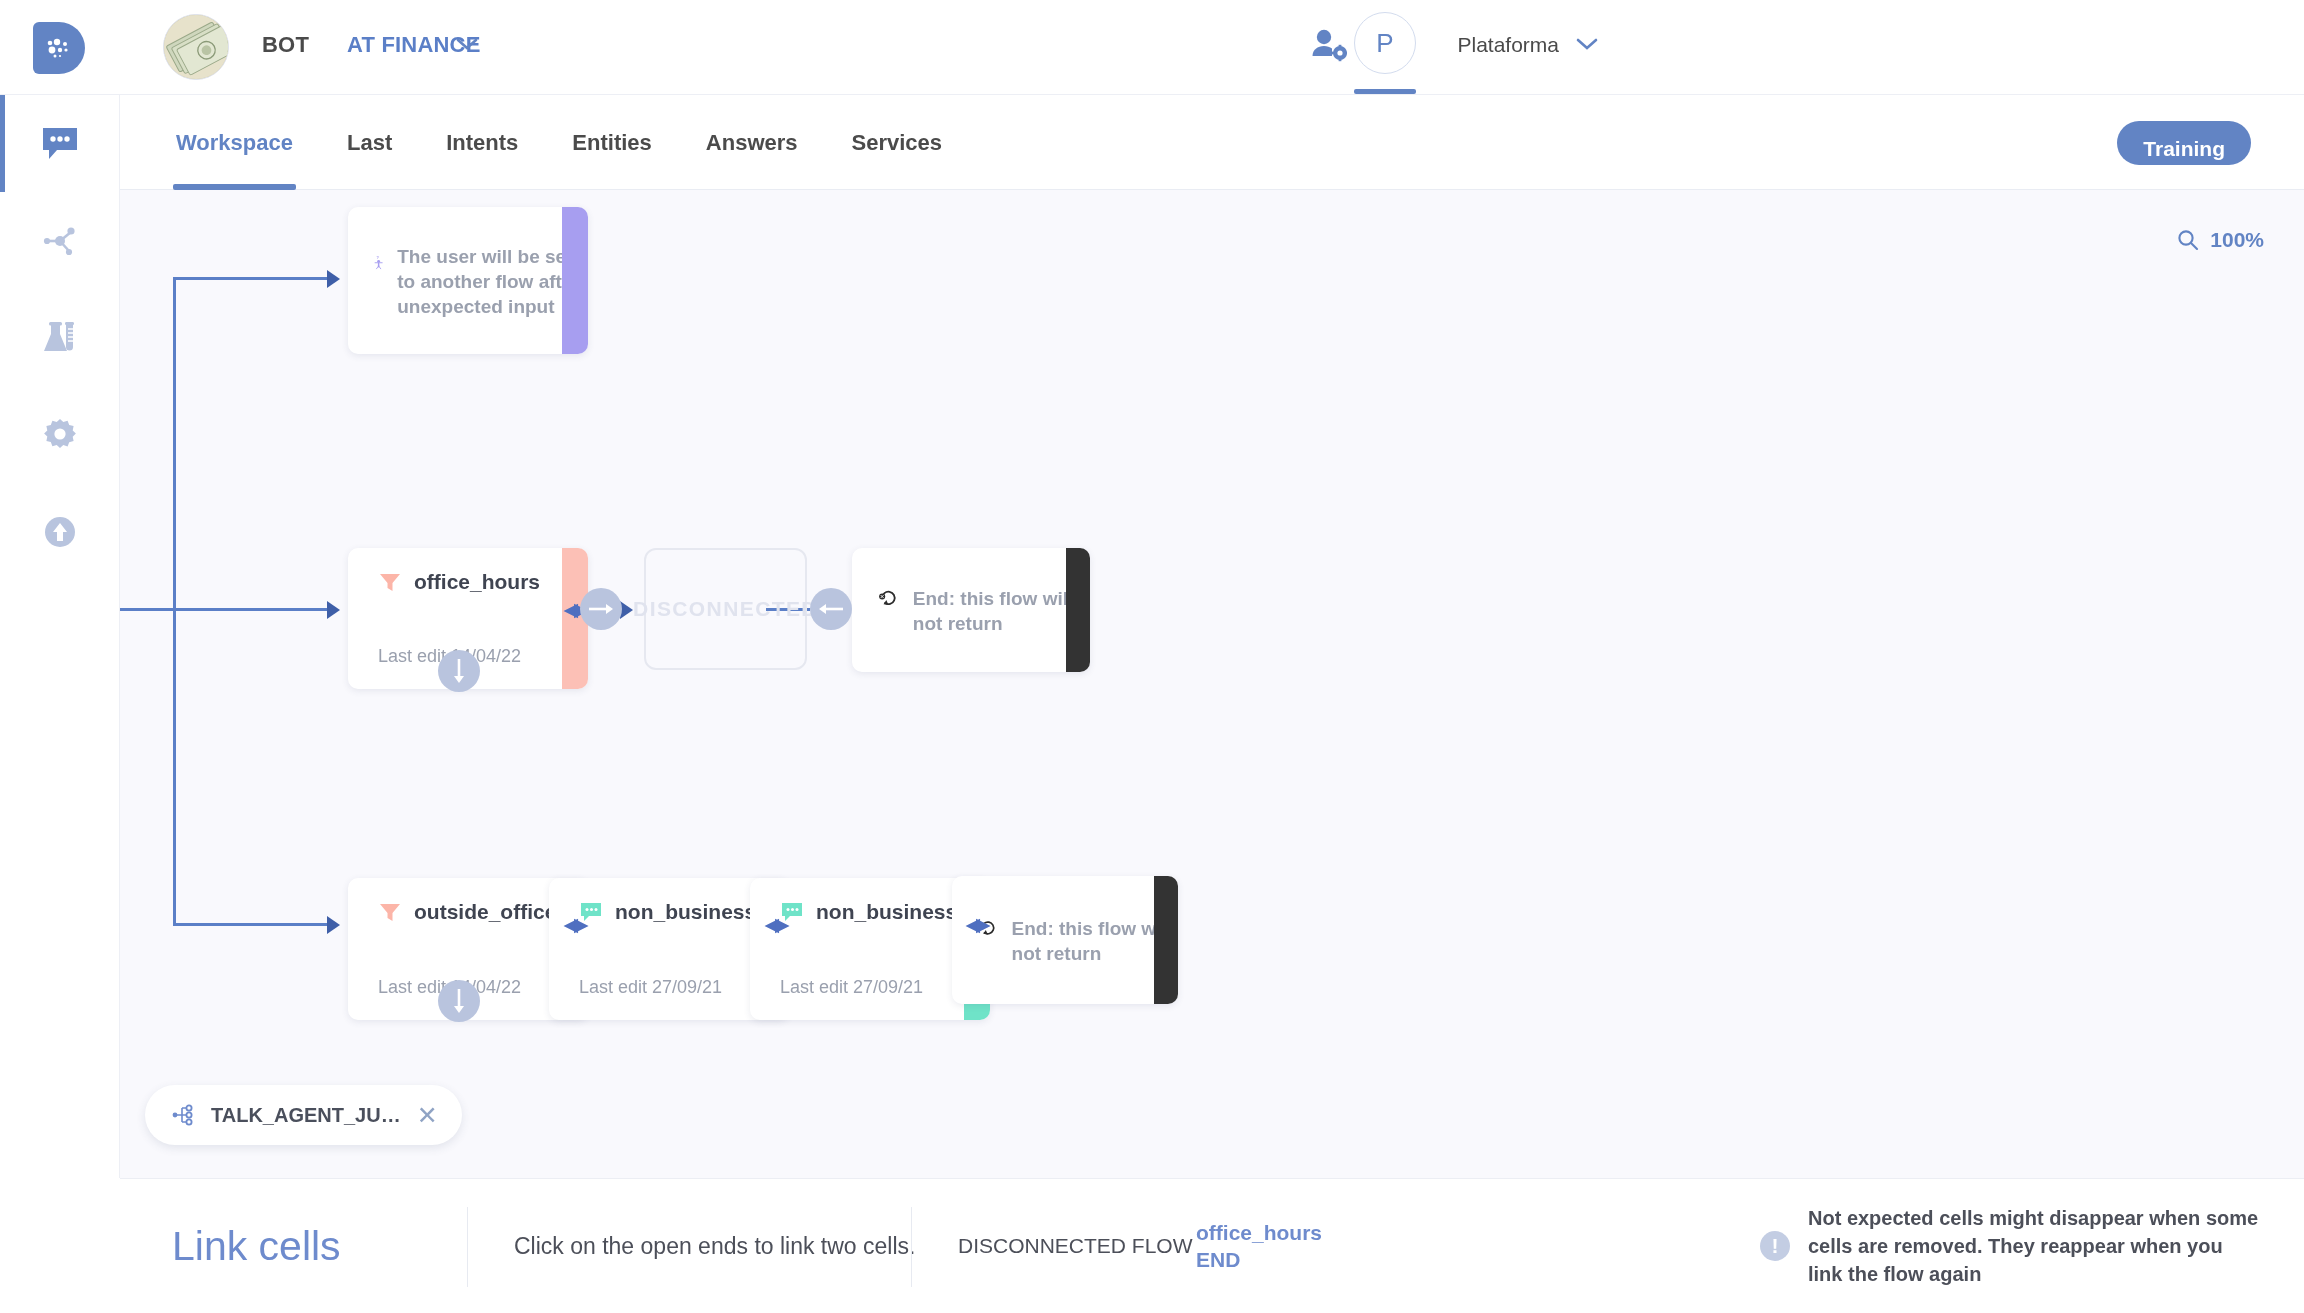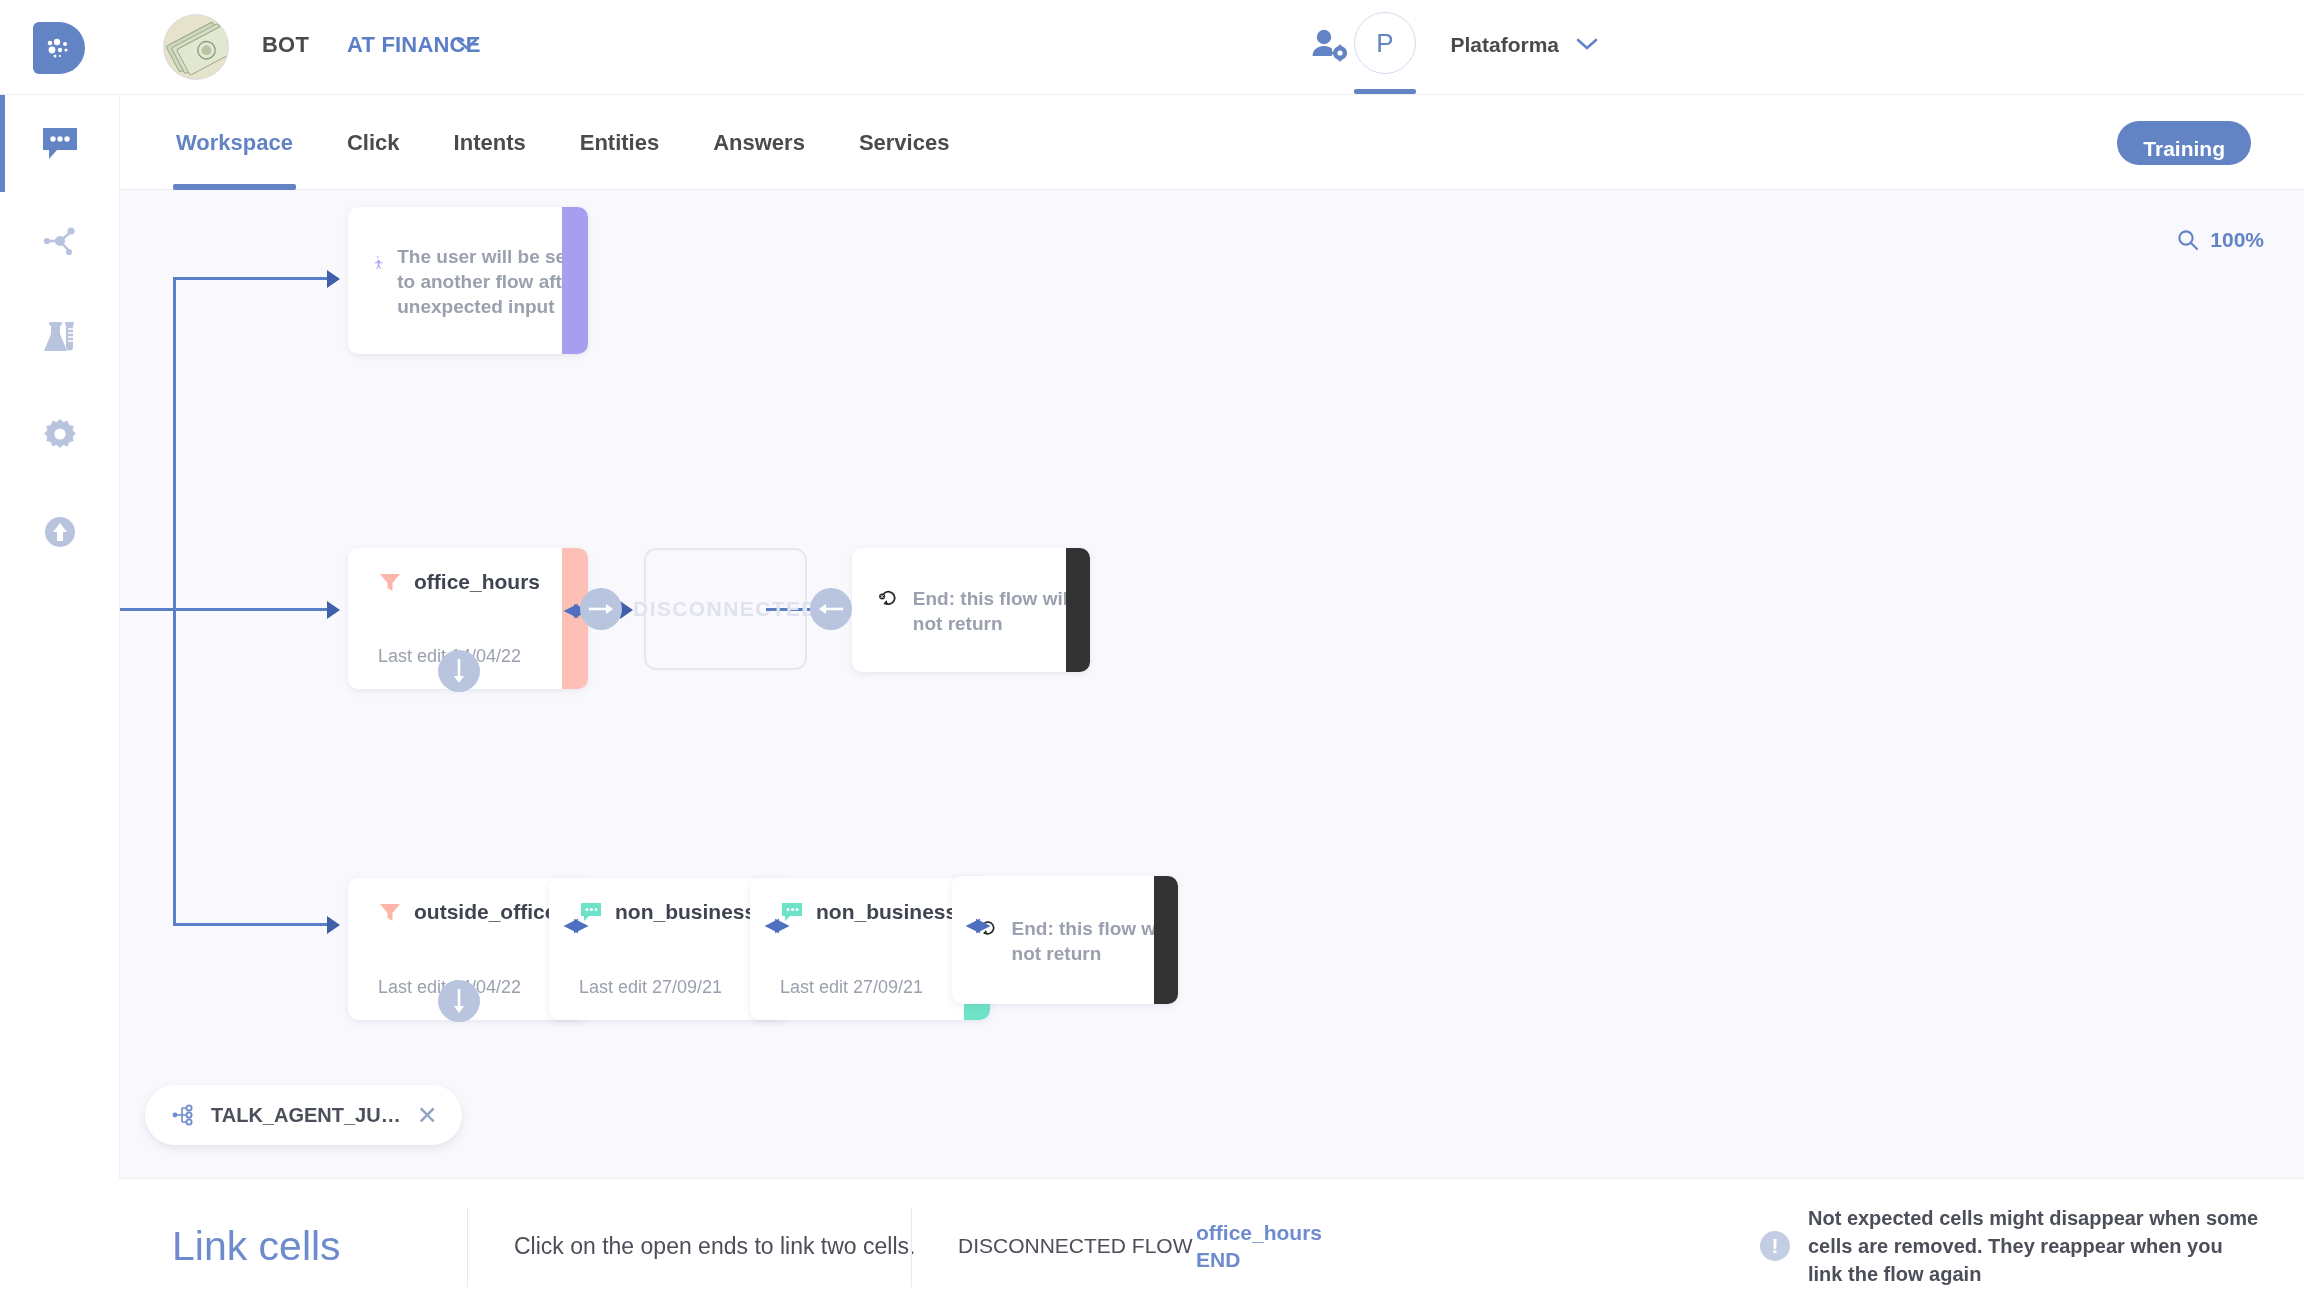--- a/index.html
+++ b/index.html
@@ -49,21 +49,21 @@
     border: 1px solid #d3dcee; background: #fff;
     display: flex; align-items: center; justify-content: center;
     color: #6284c4; font-size: 26px; font-weight: 400;
   }
   .profile-underline {
     position: absolute; right: 888px; top: 89px;
     width: 62px; height: 5px; background: #6284c4; border-radius: 2px;
   }
   .profile-name {
     position: absolute; right: 745px; top: 33px;
-    font-size: 21px; font-weight: bold; color: #4a4a4a;
+    font-size: 21px; font-weight: normal; color: #4a4a4a;
   }
   .profile-caret { position: absolute; right: 705px; top: 36px; }
 
   
   .leftrail {
     position: absolute; left: 0; top: 95px; width: 120px; height: 1083px;
     background: #ffffff; border-right: 1px solid #edeff5;
   }
   .rail-item {
     position: relative; width: 120px; height: 97px;
@@ -318,21 +318,21 @@
     <svg width="38" height="38" viewBox="0 0 38 38">
       <circle cx="19" cy="19" r="15" fill="#b8c4de"></circle>
       <path d="M19 10 L26 19 H22 V28 H16 V19 H12 Z" fill="#fff"></path>
     </svg>
   </div>
 </div>
 
 <div class="tabsbar">
   <div class="tabs">
     <div class="tab active">Workspace</div>
-    <div class="tab">Click</div>
+    <div class="tab">Last</div>
     <div class="tab">Intents</div>
     <div class="tab">Entities</div>
     <div class="tab">Answers</div>
     <div class="tab">Services</div>
   </div>
   <button class="training-btn">Training</button>
 </div>
 
 <div class="canvas">
 

